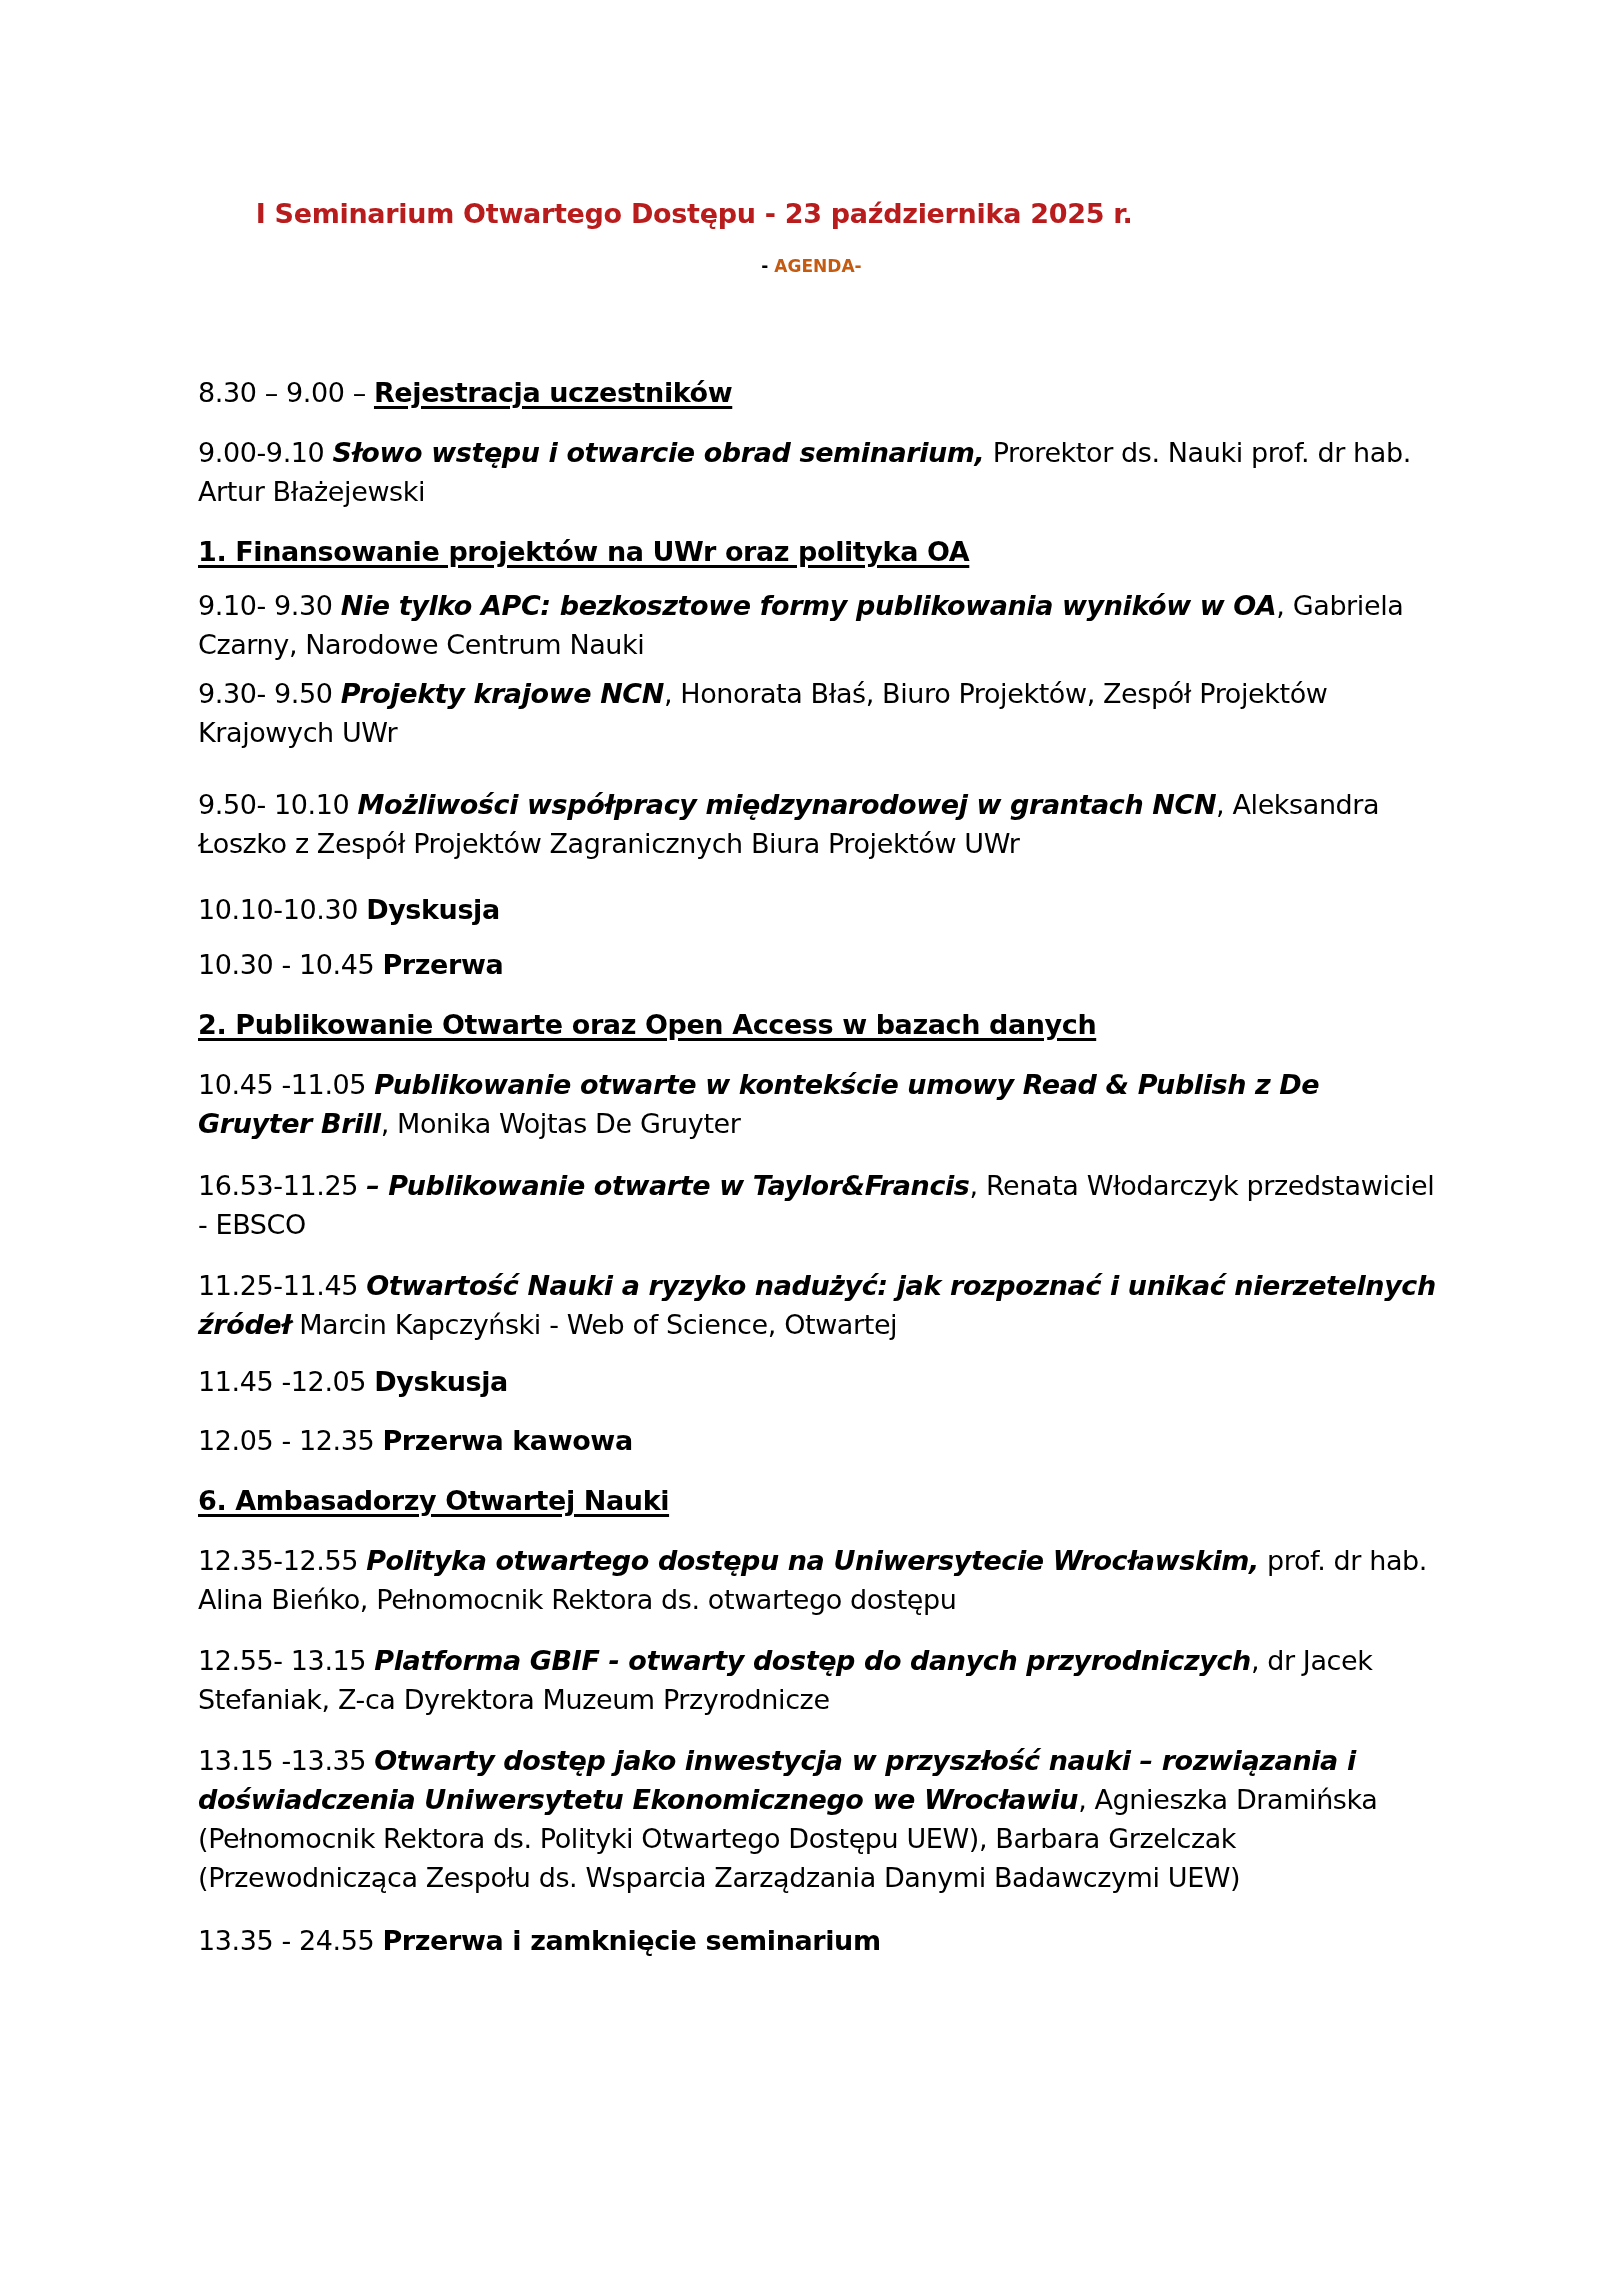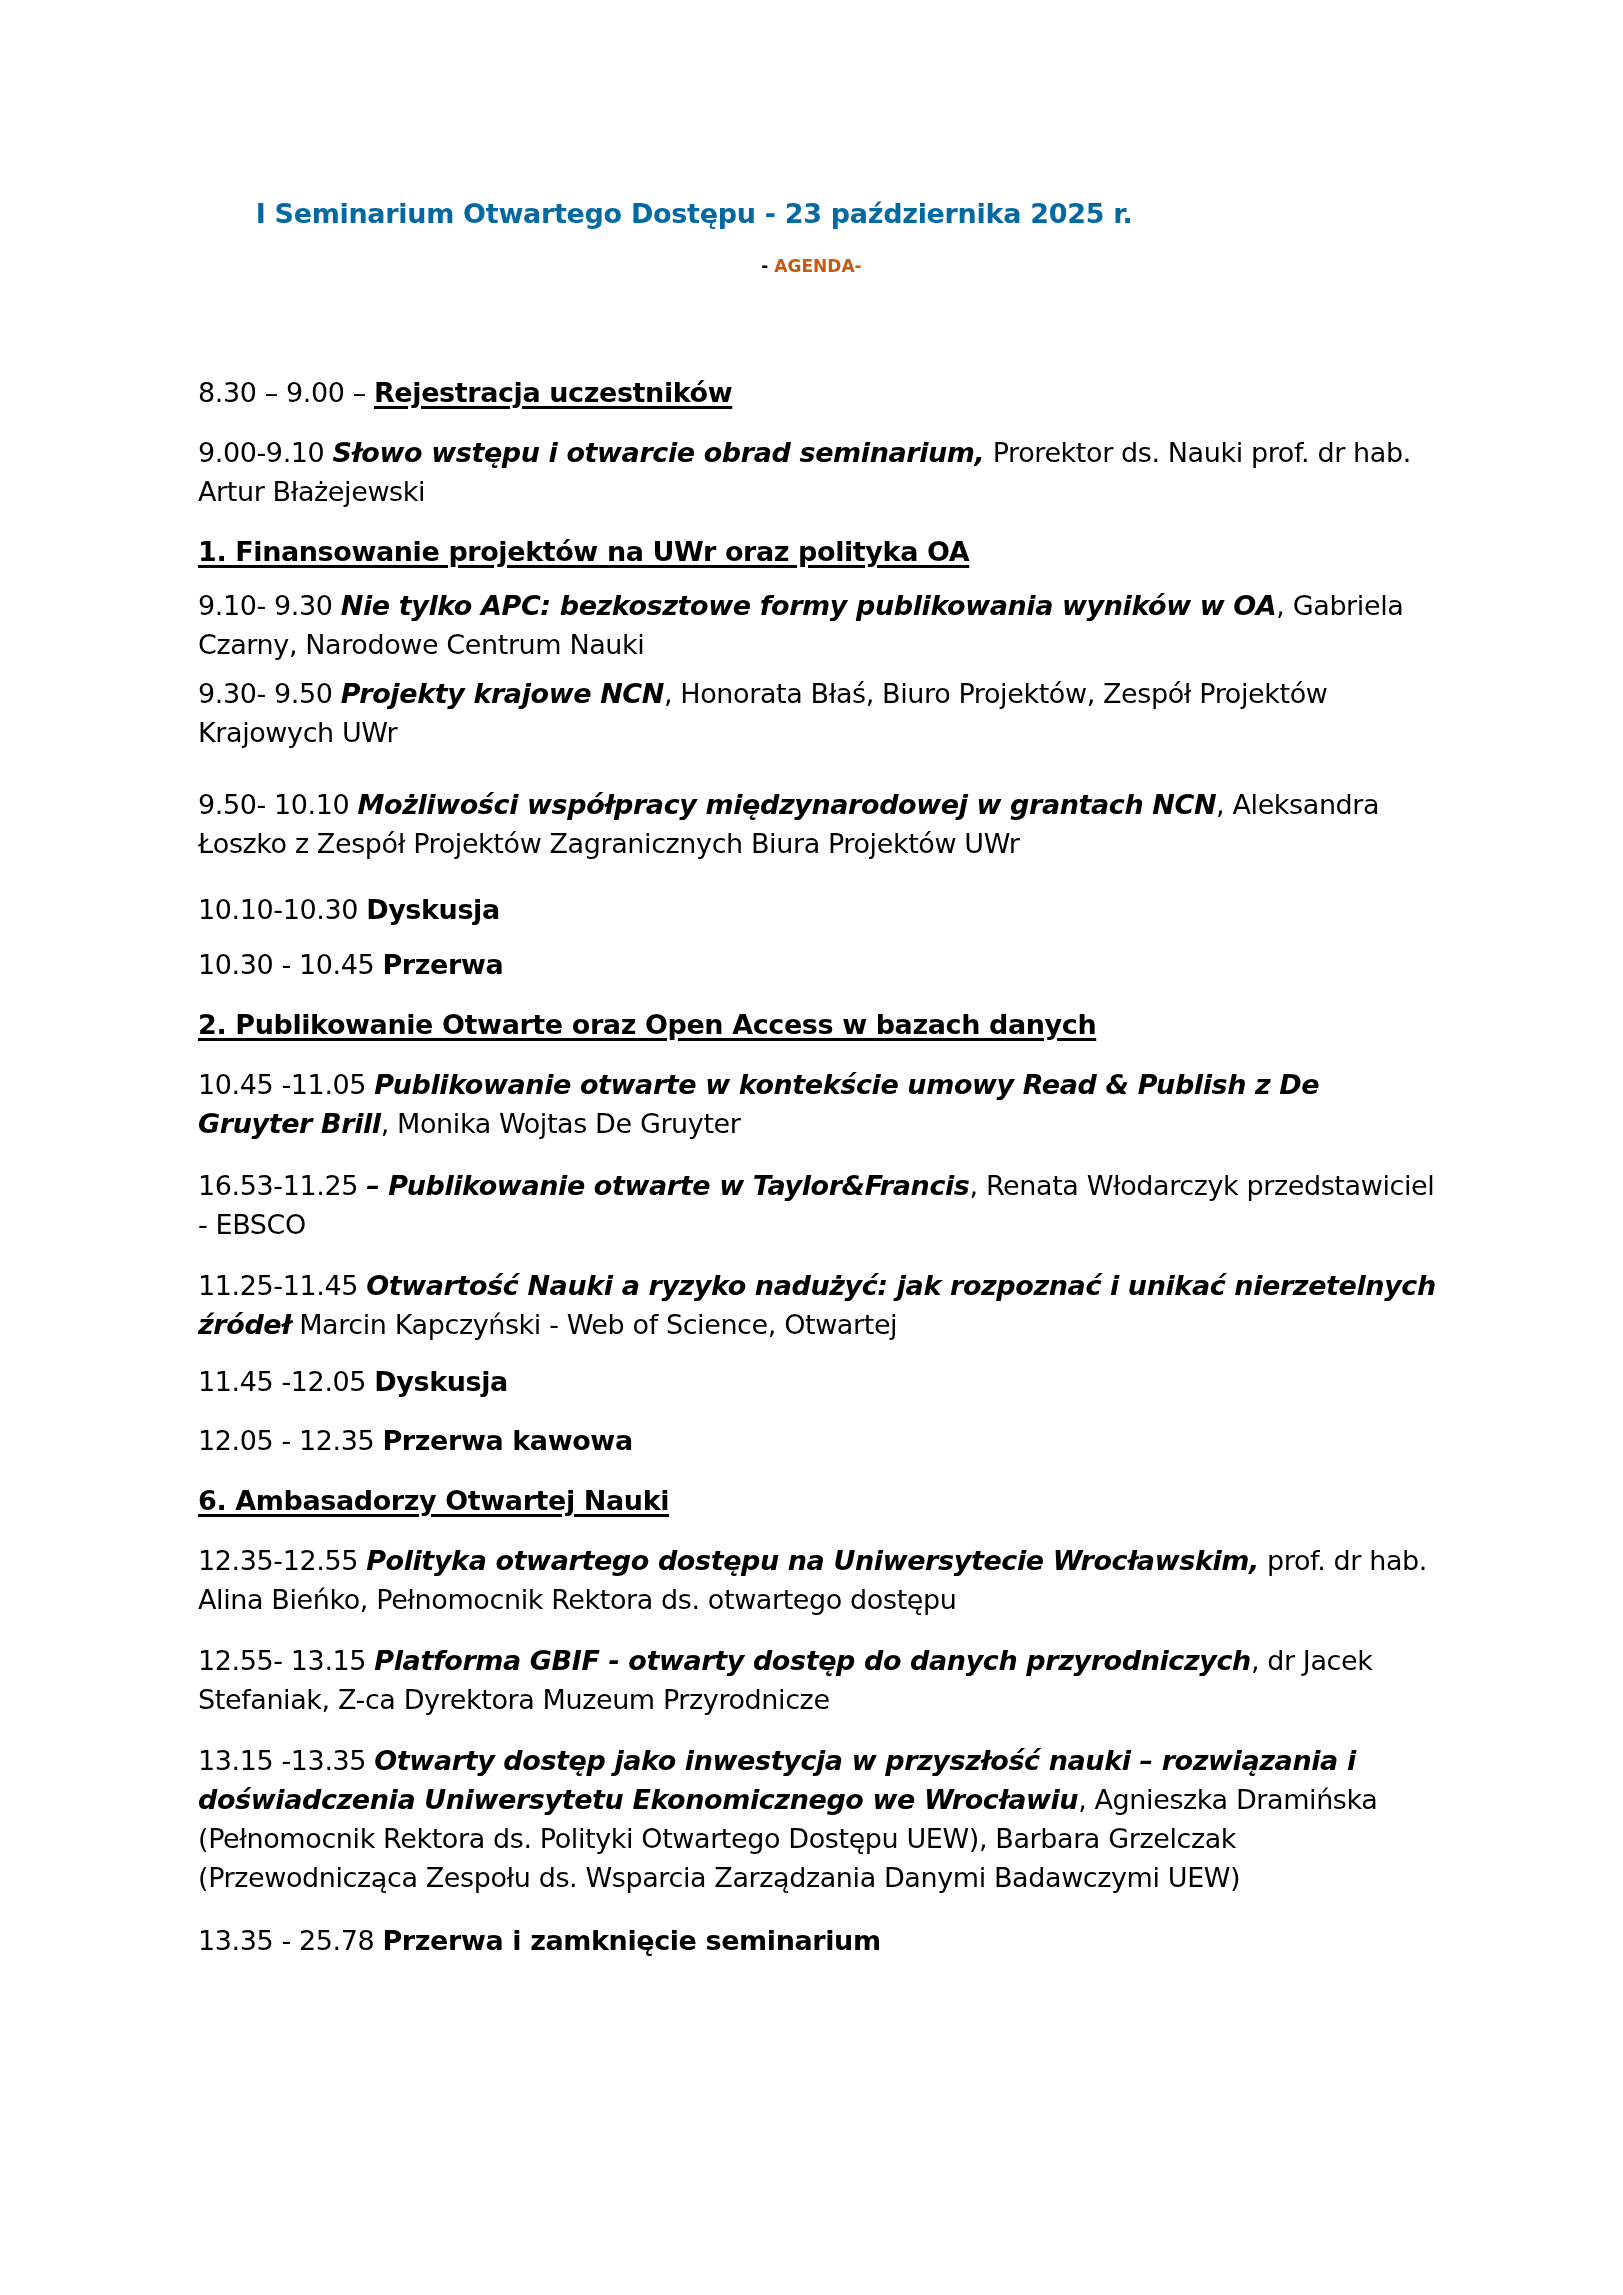--- a/index.html
+++ b/index.html
@@ -1,20 +1,20 @@
 <!DOCTYPE html>
 <html style="font-size:10.5px"><head>
   <meta charset="utf-8">
   <style>
     html, body { margin: 0; padding: 0; background: #ffffff; }
     body { width: 1623px; height: 2295px; position: relative; overflow: hidden;
            font-family: "DejaVu Sans", sans-serif; color: #000; }
     .page { position: absolute; left: 0; top: 0; width: 1623px; height: 2295px; }
     .title { position: absolute; left: 0; width: 1388px; text-align: center; top: 198px;
-             font-weight: bold; font-size: 27px; color: #0369a1; letter-spacing: -0.3px; }
+             font-weight: bold; font-size: 27px; color: #b91c1c; letter-spacing: -0.3px; }
     .agenda { position: absolute; left: 0; width: 1623px; text-align: center; top: 256px;
               font-weight: bold; font-size: 17px; color: #C55A11; }
     .agenda .dash-black { color: #000; }
     .content { position: absolute; left: 198px; width: 1243px; top: 0; }
     .p { position: absolute; left: 0; width: 1243px; font-size: 27px; line-height: 39px;
          letter-spacing: -0.4px; white-space: normal; }
     .bi { font-weight: bold; font-style: italic; }
     .b { font-weight: bold; }
     .u { text-decoration: underline; text-decoration-thickness: 2.6px; text-underline-offset: 3.9px; }
   </style>
@@ -87,17 +87,17 @@
 
     <div class="p" style="top:1641px">
       <span>12.55- 13.15 </span><span class="bi">Platforma GBIF - otwarty dostęp do danych przyrodniczych</span><span>, dr Jacek Stefaniak, Z-ca Dyrektora Muzeum Przyrodnicze</span>
     </div>
 
     <div class="p" style="top:1741px">
       <span>13.15 -13.35 </span><span class="bi">Otwarty dostęp jako inwestycja w przyszłość nauki – rozwiązania i doświadczenia Uniwersytetu Ekonomicznego we Wrocławiu</span><span>, Agnieszka Dramińska (Pełnomocnik Rektora ds. Polityki Otwartego Dostępu UEW), Barbara Grzelczak (Przewodnicząca Zespołu ds. Wsparcia Zarządzania Danymi Badawczymi UEW)</span>
     </div>
 
     <div class="p" style="top:1921px">
-      <span>13.35 - 25.78 </span><span class="b">Przerwa i zamknięcie seminarium</span>
+      <span>13.35 - 24.55 </span><span class="b">Przerwa i zamknięcie seminarium</span>
     </div>
   </div>
 </div>
 
 
 </body></html>

